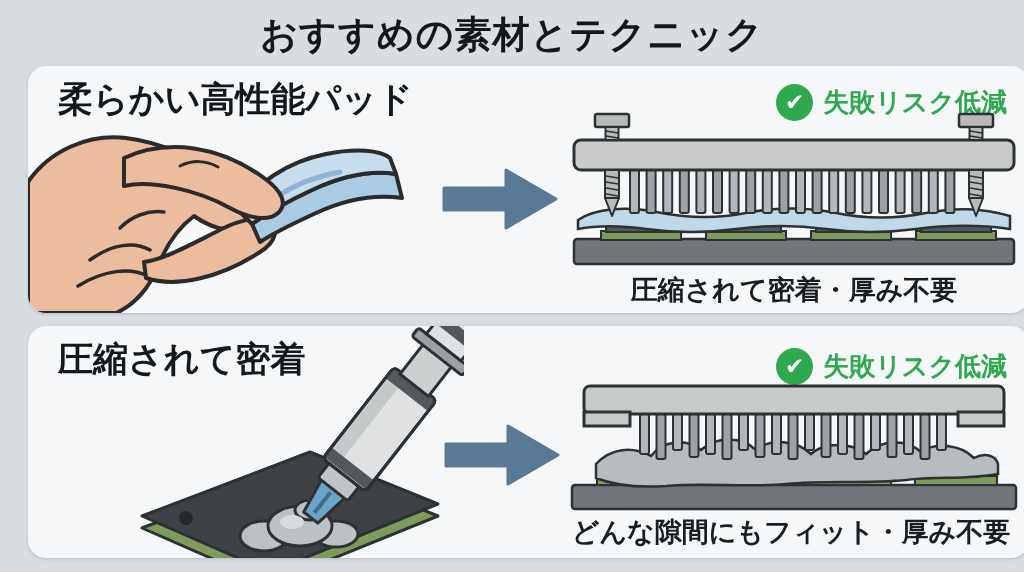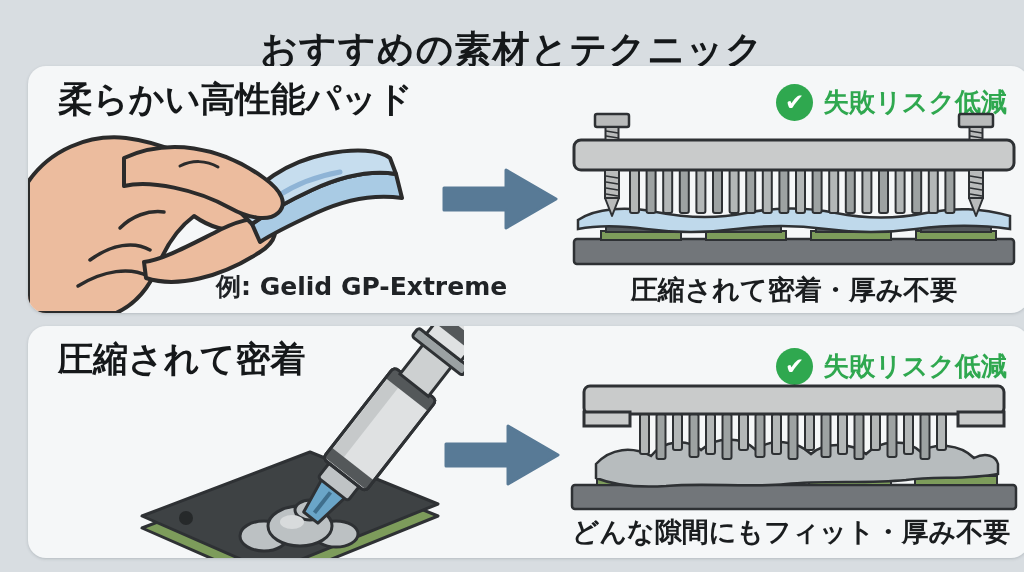--- a/index.html
+++ b/index.html
@@ -4,21 +4,21 @@
 <style>
   html,body{margin:0;padding:0;}
   body{
     width:1024px;height:572px;position:relative;overflow:hidden;
     background:#d8dde1;
     font-family:"DejaVu Sans","Liberation Sans",sans-serif;
     color:#15181a;
   }
   .title{
     position:absolute;top:10px;left:0;width:1024px;text-align:center;
-    font-size:37px;font-weight:800;letter-spacing:1px;color:#15181a;margin-top:15px;
+    font-size:37px;font-weight:800;letter-spacing:1px;color:#15181a;
   }
   .panel{
     position:absolute;left:28px;width:1001px;background:#f5f7f8;
     border-radius:18px;box-shadow:0 1px 3px rgba(80,90,100,.25);
     overflow:hidden;
   }
   #panel1{top:66px;height:247px;}
   #panel2{top:326px;height:232px;}
   .heading{position:absolute;left:30px;top:10px;font-size:35px;font-weight:800;color:#15181a;white-space:nowrap;}
   .badge{position:absolute;right:22px;top:18px;display:flex;align-items:center;gap:10px;}
@@ -68,21 +68,20 @@
     <path d="M210,100 C228,74 258,52 298,44 C328,38 352,40 362,48 L368,64
              C342,60 314,66 284,80 C258,92 238,104 224,114 Z" fill="#c6ddee" stroke="#2b2b2b" stroke-width="4" stroke-linejoin="round"></path>
 
     <path d="M250,86 C268,74 290,66 312,62" fill="none" stroke="#8fb4d6" stroke-width="5" stroke-linecap="round"></path>
 
     <path d="M96,48 C140,28 192,36 236,68 C254,81 260,94 250,103
              C240,112 220,108 202,98 C168,79 122,70 96,76 Z" fill="#ecbc9e" stroke="#2b2b2b" stroke-width="4" stroke-linejoin="round"></path>
     <path d="M152,56 C164,50 178,50 190,57" fill="none" stroke="#2b2b2b" stroke-width="3" stroke-linecap="round"></path>
   </svg>
 
-  <div class="example">例: Gelid GP-Extreme</div>
 
   <svg class="illu" style="left:414px;top:100px" width="118" height="66" viewBox="0 0 118 66">
     <polygon points="2,22 64,22 64,4 114,33 64,62 64,44 2,44" fill="#587a96" stroke="#587a96" stroke-width="3" stroke-linejoin="round"></polygon>
   </svg>
 
   <svg class="illu" style="left:538px;top:46px" width="456" height="154" viewBox="0 0 456 154">
 
     <rect x="8" y="127" width="440" height="25" rx="3" fill="#72767a" stroke="#2e3134" stroke-width="2.5"></rect>
 
     <g>

